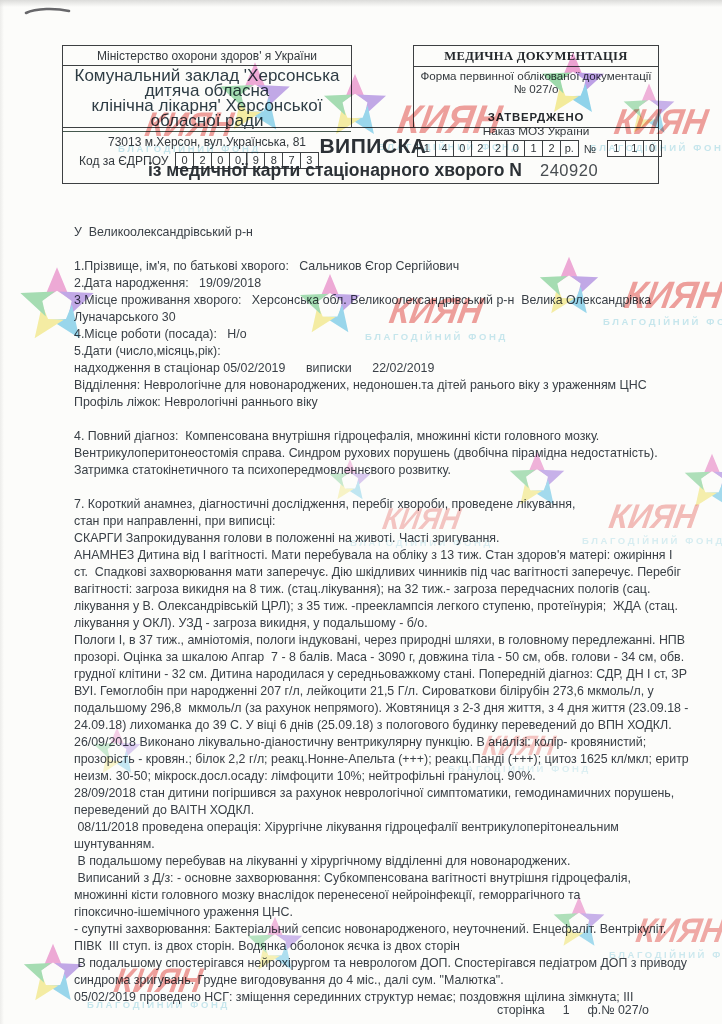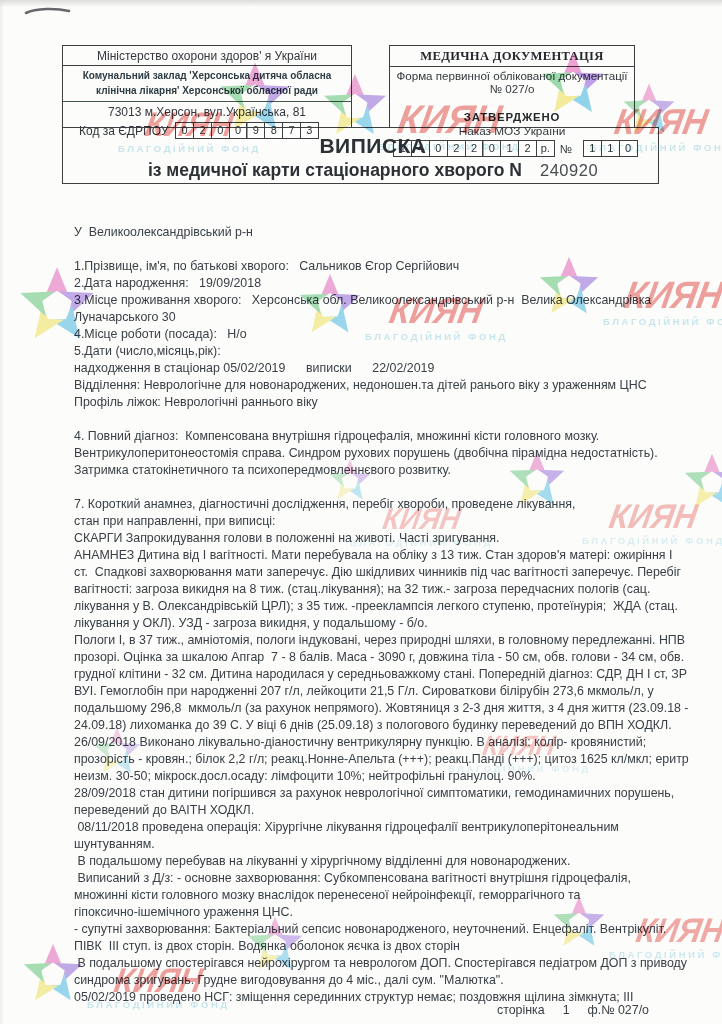--- a/index.html
+++ b/index.html
@@ -7,26 +7,26 @@
         font-family:"Liberation Sans",sans-serif;color:#3b4046;overflow:hidden;}
   .scan-top{position:absolute;top:0;left:0;right:0;height:7px;
         background:linear-gradient(#c6c6c4,rgba(198,198,196,0));opacity:.6;}
   .scan-left{position:absolute;top:0;left:0;bottom:0;width:4px;
         background:linear-gradient(90deg,#d6d6d4,rgba(214,214,212,0));opacity:.4;}
   .pen-stroke{position:absolute;left:22px;top:3px;}
 
   
   .hbox{position:absolute;border:1.6px solid #3d4042;background:transparent;box-sizing:border-box;}
   .left-box{left:62px;top:45px;width:290px;height:83px;}
-  .right-box{left:389px;top:45px;width:246px;height:83px;}
+  .right-box{left:413px;top:45px;width:246px;height:83px;}
   .title-box{left:62px;top:127px;width:597px;height:57px;padding-left:25px;}
 
   .lb-row1{border-bottom:1.4px solid #3d4042;text-align:center;font-size:12px;
            padding:3px 2px 2px;color:#33383d;}
-  .lb-org{border-bottom:1.4px solid #45584e;text-align:center;font-size:10px;font-weight:bold;
+  .lb-org{border-bottom:1.4px solid #45584e;text-align:center;font-size:17px;font-weight:normal;
           color:#2e3c44;padding:2px 4px 3px;line-height:15px;}
   .lb-addr{text-align:center;font-size:12px;color:#33383d;margin-top:3px;}
   .lb-code{display:flex;align-items:center;margin:3px 0 0 16px;font-size:12px;color:#33383d;}
   .cells{display:flex;margin-left:8px;}
   .cell{width:17px;height:15px;border:1.2px solid #3d4042;margin-left:-1.2px;text-align:center;
         font-size:11px;line-height:15px;color:#2f3438;background:rgba(255,255,255,.5);flex:0 0 auto;}
 
   .rb-row1{border-bottom:1.4px solid #3d4042;text-align:center;font-family:"Liberation Serif",serif;
            font-weight:bold;font-size:12.6px;color:#25292d;padding:3px 2px 2px;letter-spacing:.3px;}
   .rb-form{text-align:center;font-size:11.6px;line-height:13px;color:#33383d;margin-top:2px;}

